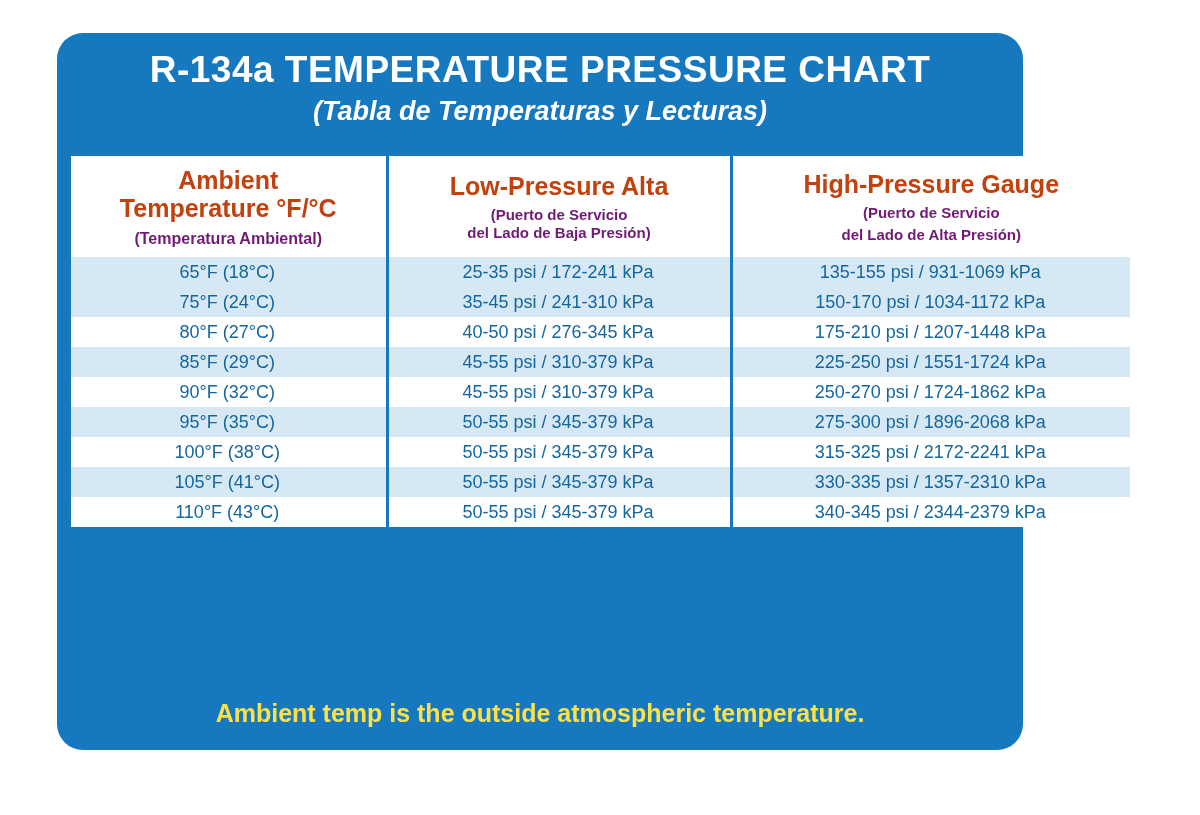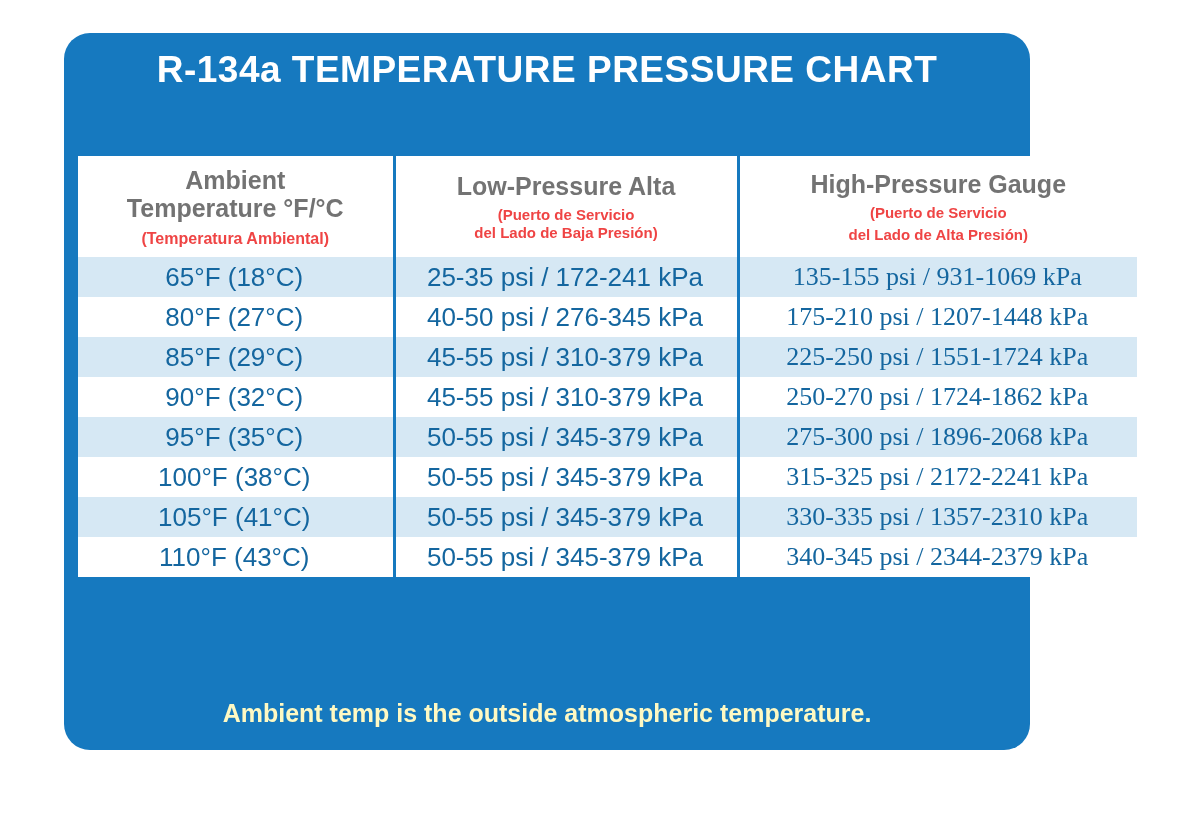--- a/index.html
+++ b/index.html
@@ -14,21 +14,21 @@
     overflow: hidden;
   }
   .page {
     position: relative;
     width: 1200px;
     height: 815px;
     background: #ffffff;
   }
   .card {
     position: absolute;
-    left: 64px;
+    left: 57px;
     top: 33px;
     width: 966px;
     height: 717px;
     background: #1679bf;
     border-radius: 26px;
     box-sizing: border-box;
     padding: 0;
   }
   .title-block {
     text-align: center;
@@ -76,63 +76,64 @@
     padding: 10px 6px 9px 6px;
     border-right: 3px solid #1679bf;
   }
   table.chart thead th:last-child { border-right: none; }
 
   .hd-main {
     display: block;
     font-size: 25px;
     font-weight: bold;
     line-height: 1.13;
-    color: #737373;
+    color: #c2410c;
   }
   .hd-sub {
     display: block;
     font-size: 16px;
     font-weight: bold;
     line-height: 1.2;
     margin-top: 6px;
-    color: #ef4444;
+    color: #701a75;
   }
   .hd-sub.small {
     font-size: 15px;
   }
   table.chart tbody td {
-    font-size: 26px;
+    font-size: 18px;
     padding: 5px 6px 4px 4px;
     border-right: 3px solid #1679bf;
     white-space: nowrap;
   }
-  table.chart tbody td:last-child { border-right: none; font-family: Liberation Serif, serif; }
+  table.chart tbody td:last-child { border-right: none; }
   table.chart tbody tr.alt td {
     background: #d6e8f4;
   }
   .footer {
     position: absolute;
     left: 0;
     right: 0;
     bottom: 22px;
     text-align: center;
-    color: #fef9c3;
+    color: #fde047;
     font-size: 25px;
     font-weight: bold;
     font-family: "Liberation Sans", sans-serif;
   }
 </style>
 </head>
 <body>
 
 <div class="page">
   <div class="card">
 
     <div class="title-block">
       <div class="title">R-134a TEMPERATURE PRESSURE CHART</div>
+      <div class="subtitle">(Tabla de Temperaturas y Lecturas)</div>
     </div>
 
     <div class="table-wrap">
       <table class="chart">
         <colgroup>
           <col class="c0">
             <col class="c1">
             <col class="c2">
         </colgroup>
         <thead>
@@ -153,20 +154,25 @@
               <span class="hd-sub small" style="margin-top:4px">del Lado de Alta Presión)</span>
             </th>
           </tr>
         </thead>
         <tbody id="chart-body">
             <tr class="alt">
               <td>65°F (18°C)</td>
               <td>25-35 psi / 172-241 kPa</td>
               <td>135-155 psi / 931-1069 kPa</td>
             </tr>
+            <tr class="alt">
+              <td>75°F (24°C)</td>
+              <td>35-45 psi / 241-310 kPa</td>
+              <td>150-170 psi / 1034-1172 kPa</td>
+            </tr>
             <tr>
               <td>80°F (27°C)</td>
               <td>40-50 psi / 276-345 kPa</td>
               <td>175-210 psi / 1207-1448 kPa</td>
             </tr>
             <tr class="alt">
               <td>85°F (29°C)</td>
               <td>45-55 psi / 310-379 kPa</td>
               <td>225-250 psi / 1551-1724 kPa</td>
             </tr>

